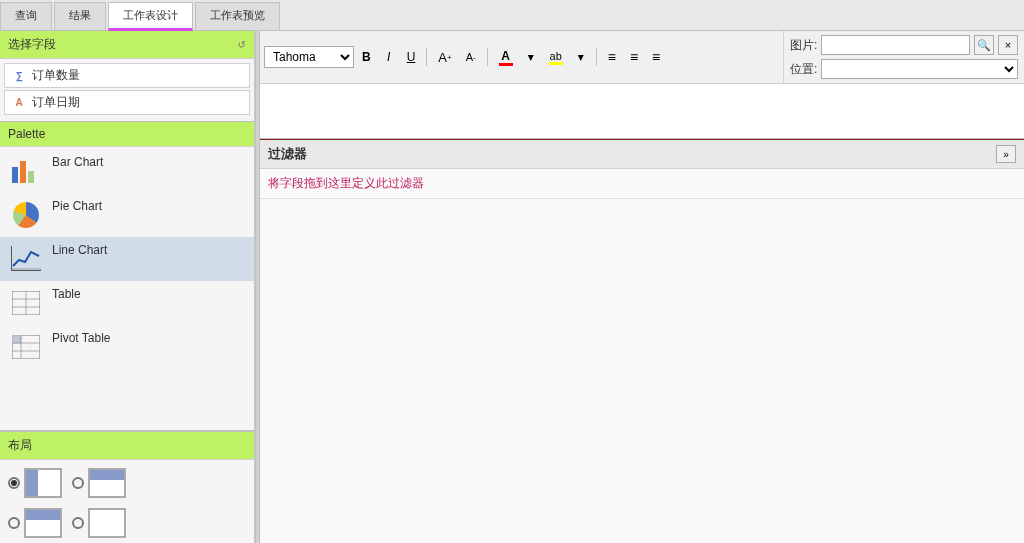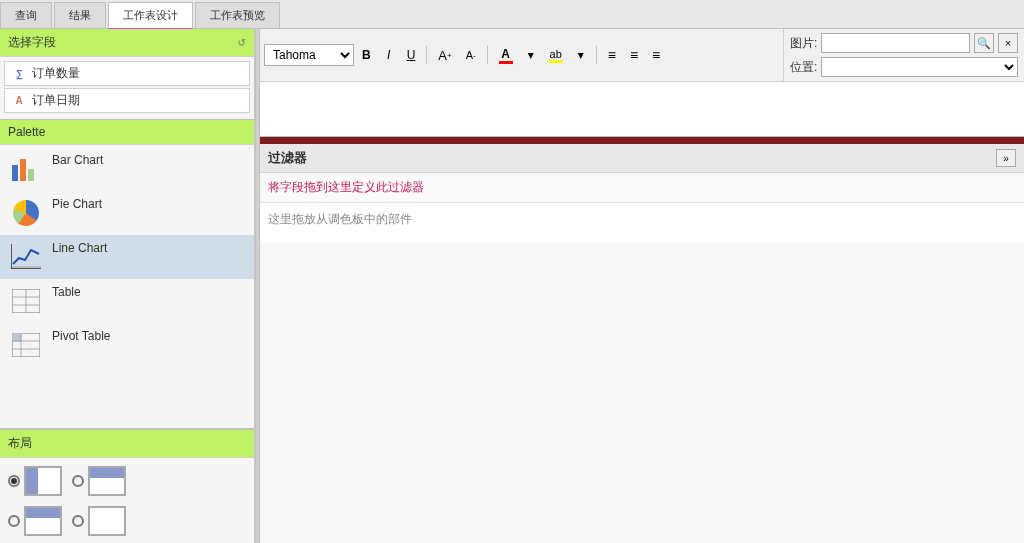--- a/index.html
+++ b/index.html
@@ -1,21 +1,21 @@
 <!DOCTYPE html>
 <html><head>
   <meta charset="utf-8">
   <style>
     * { box-sizing: border-box; margin: 0; padding: 0; }
     body { font-family: 'Microsoft YaHei', Arial, sans-serif; font-size: 12px; background: #f0f0f0; color: #333; }
 
     
     .top-tabs { display: flex; background: #e8e8e8; border-bottom: 1px solid #c0c0c0; padding-top: 2px; }
     .top-tab { padding: 5px 14px; border: 1px solid #c0c0c0; border-bottom: none; background: #ddd; cursor: pointer; margin-right: 2px; font-size: 11px; }
-    .top-tab.active { background: #fff; border-bottom: 1px solid #d946ef; margin-bottom: -1px; z-index: 1; }
+    .top-tab.active { background: #fff; border-bottom: 3px solid #d946ef; margin-bottom: -1px; z-index: 1; }
 
     .main-layout { display: flex; height: calc(100vh - 28px); }
 
     
     .left-panel { width: 255px; background: #f5f5f5; border-right: 1px solid #c8c8c8; display: flex; flex-direction: column; flex-shrink: 0; }
 
     .section-header { font-size: 12px; padding: 5px 8px; color: #333; border-bottom: 1px solid #d0d0d0; background: #bef264; display: flex; justify-content: space-between; align-items: center; }
 
     .fields-section { border-bottom: 1px solid #c0c0c0; }
     .fields-section .section-header { }
@@ -61,21 +61,21 @@
     .toolbar-btn.underline { text-decoration: underline; }
     .toolbar-sep { width: 1px; background: #c0c0c0; height: 18px; margin: 0 3px; }
     .color-btn { display: flex; flex-direction: column; align-items: center; }
     .color-btn .color-bar { width: 14px; height: 3px; }
     .align-btn { font-size: 14px; }
 
     
     .text-area { min-height: 60px; border-bottom: 1px solid #c0c0c0; background: #fff; padding: 4px; }
 
     
-    .filter-section { border-top: 7px solid #7f1d1d; }
+    .filter-section { border-top: 1px solid #7f1d1d; }
     .filter-header { display: flex; align-items: center; justify-content: space-between; padding: 5px 8px; background: #e8e8e8; border-bottom: 1px solid #d0d0d0; }
     .filter-title { font-size: 13px; font-weight: bold; }
     .filter-collapse-btn { width: 20px; height: 18px; border: 1px solid #aaa; background: #f0f0f0; cursor: pointer; display: flex; align-items: center; justify-content: center; font-size: 10px; }
     .filter-hint { padding: 6px 8px; font-size: 12px; color: #be185d; border-bottom: 1px solid #e0e0e0; background: #fafafa; }
     .filter-drop-area { padding: 8px; min-height: 40px; background: #fff; border: none; font-size: 12px; color: #888; }
 
     .section-header-refresh { font-size: 10px; color: #777; cursor: pointer; }
   </style>
 </head>
 <body>
@@ -281,17 +281,16 @@
     <div class="text-area" style="min-height:55px;border-bottom:1px solid #c0c0c0;background:#fff;padding:4px;">
       <span></span>
     </div>
 
     <div class="filter-section">
       <div class="filter-header">
         <span class="filter-title">过滤器</span>
         <button class="filter-collapse-btn">»</button>
       </div>
       <div class="filter-hint">将字段拖到这里定义此过滤器</div>
-      <div class="filter-drop-area">这里拖放从调色板中的部件</div>
     </div>
 
   </div>
 </div>
 
 </body></html>

